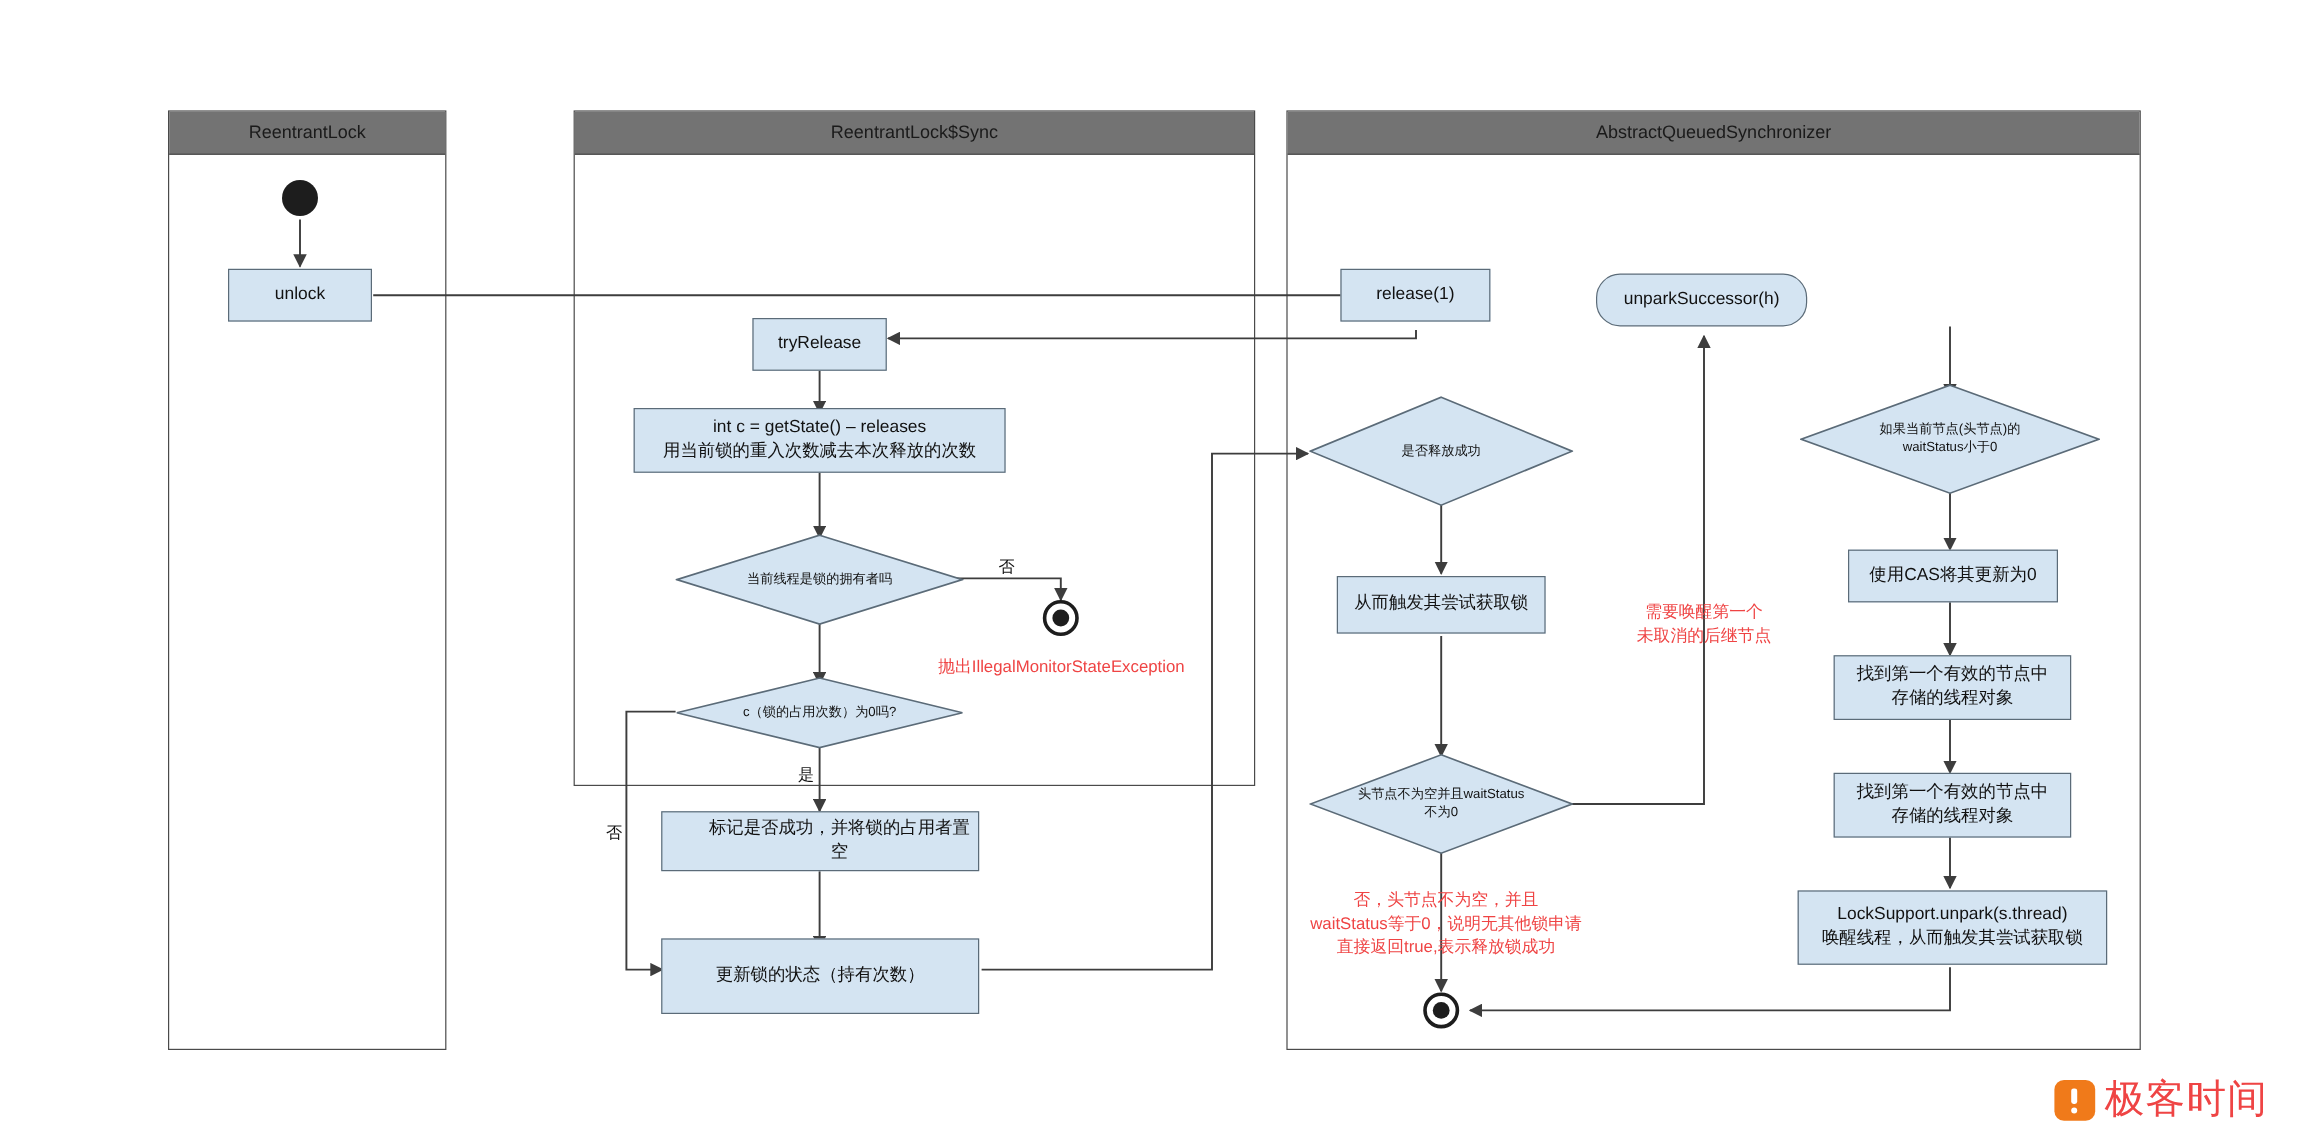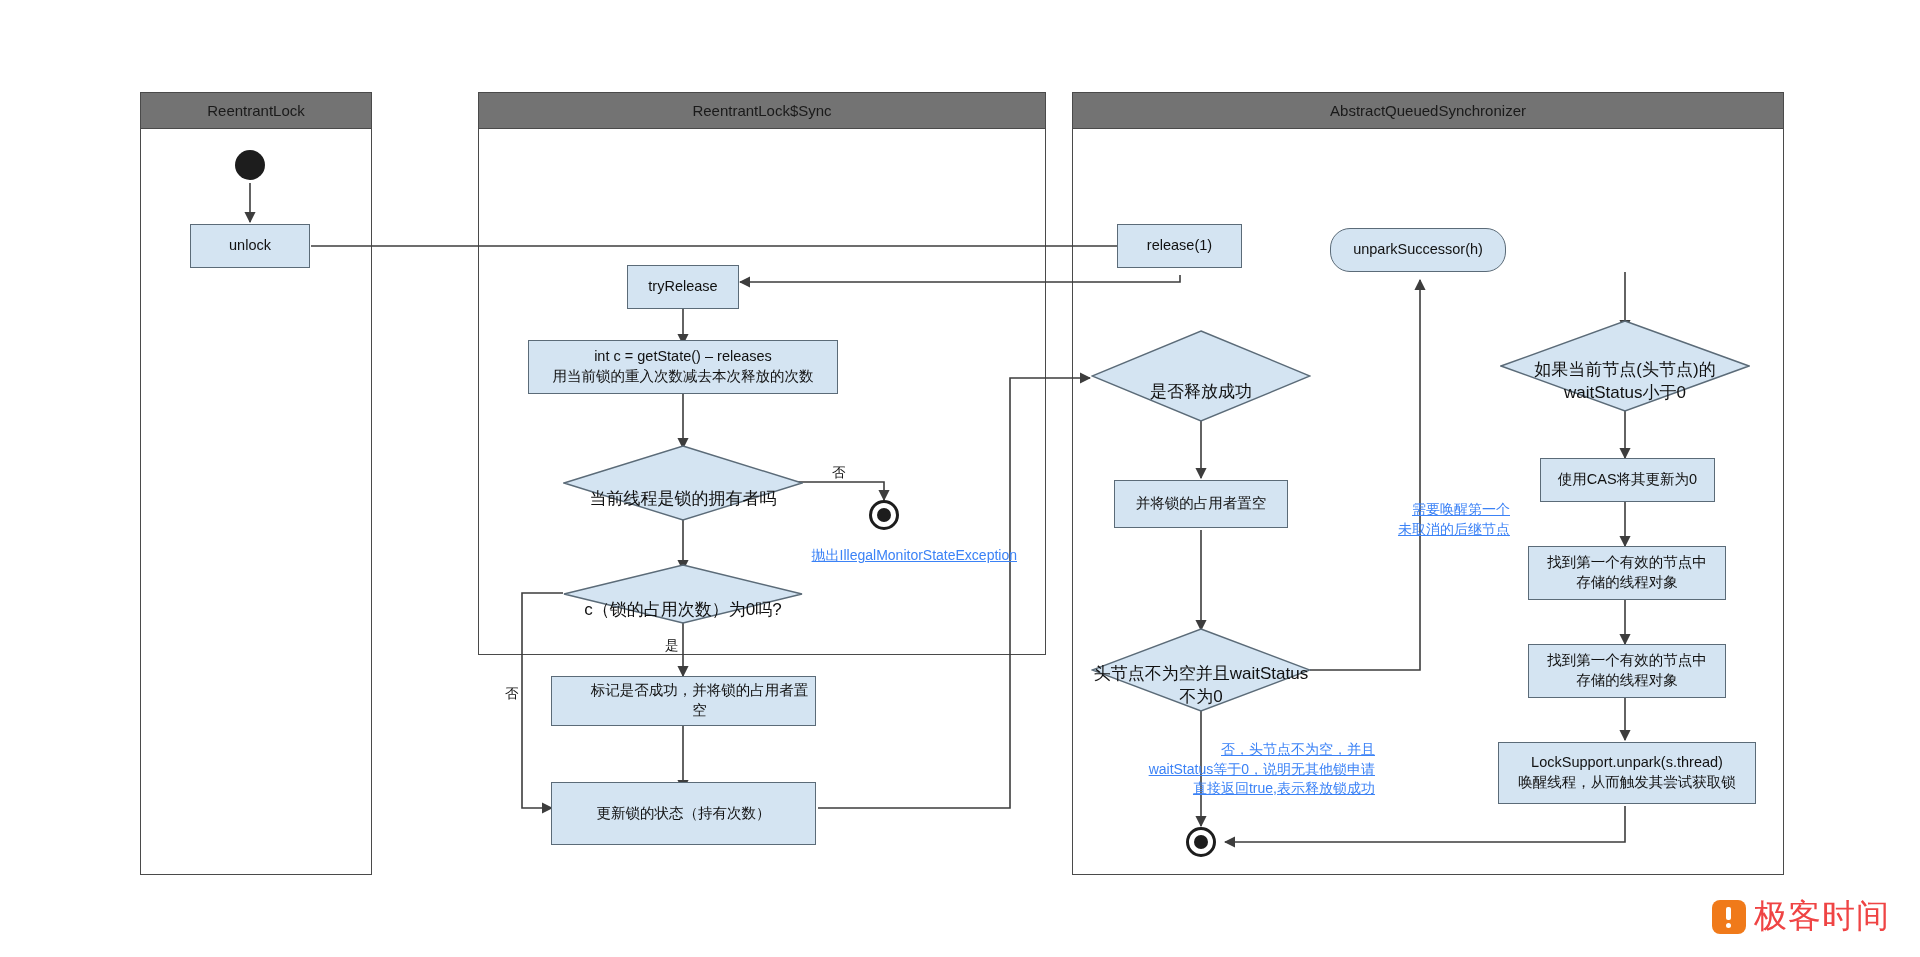--- a/index.html
+++ b/index.html
@@ -60,28 +60,28 @@
     box-sizing: border-box;
   }
   .diamond-shape {
     position: absolute;
     left: 0; top: 0;
     width: 100%;
     height: 100%;
   }
   .diamond-label {
     position: absolute;
-    left: 0; top: 16px;
+    left: 0; top: 0;
     width: 100%;
     height: 100%;
     display: flex;
     align-items: center;
     justify-content: center;
     text-align: center;
-    font-size: 17px;
+    font-size: 11px;
     color: #111111;
     line-height: 1.35;
   }
   .start-node {
     position: absolute;
     width: 30px;
     height: 30px;
     border-radius: 50%;
     background: #1d1d1d;
   }
@@ -99,25 +99,24 @@
     position: absolute;
     left: 50%; top: 50%;
     width: 14px; height: 14px;
     margin: -7px 0 0 -7px;
     border-radius: 50%;
     background: #1d1d1d;
   }
   .free-label {
     position: absolute;
     font-size: 14px;
-    color: #3b82f6;
+    color: #ef4444;
     line-height: 1.4;
-    text-align: right;
+    text-align: center;
     white-space: pre-line;
-    text-decoration: underline;
   }
   .edge-label {
     position: absolute;
     font-size: 13.5px;
     color: #111111;
   }
   .watermark {
     position: absolute;
     right: 30px;
     bottom: 18px;
@@ -278,21 +277,21 @@
 </div>
 
 <div class="diamond-wrap" style="left:1091px; top:330px; width:220px; height:92px;">
   <svg class="diamond-shape" viewBox="0 0 220 92" preserveAspectRatio="none">
     <polygon points="110,1 219,46 110,91 1,46" fill="#d4e4f2" stroke="#5b6b78" stroke-width="1.4"></polygon>
   </svg>
   <div class="diamond-label">是否释放成功</div>
 </div>
 
 <div class="node rect" style="left:1114px; top:480px; width:174px; height:48px;">
-  <span>并将锁的占用者置空</span>
+  <span>从而触发其尝试获取锁</span>
 </div>
 
 <div class="diamond-wrap" style="left:1091px; top:628px; width:220px; height:84px;">
   <svg class="diamond-shape" viewBox="0 0 220 84" preserveAspectRatio="none">
     <polygon points="110,1 219,42 110,83 1,42" fill="#d4e4f2" stroke="#5b6b78" stroke-width="1.4"></polygon>
   </svg>
   <div class="diamond-label" style="white-space:pre-line;">头节点不为空并且waitStatus
 不为0</div>
 </div>
 

